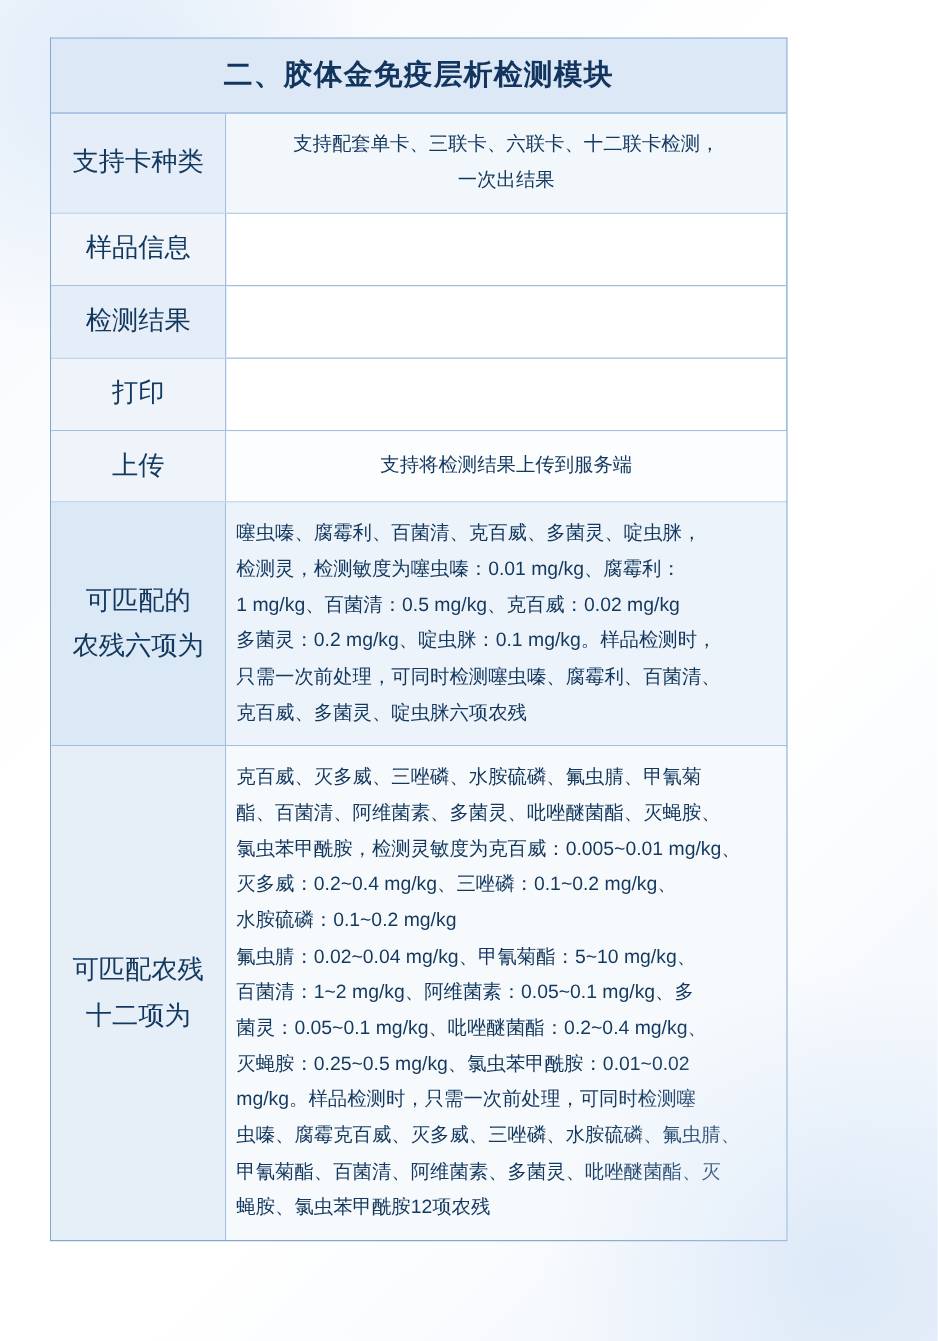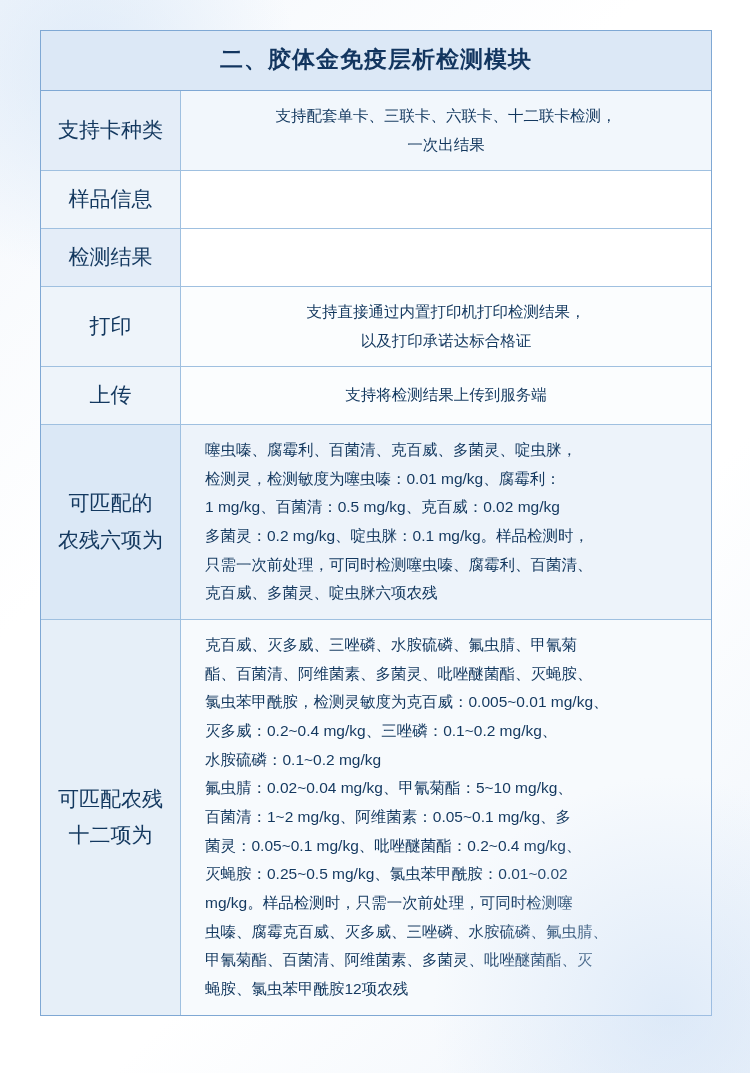--- a/index.html
+++ b/index.html
@@ -41,21 +41,21 @@
     height: 480px;
     border-radius: 50%;
     background: radial-gradient(circle at 50% 50%, rgba(200, 220, 244, 0.5), rgba(200, 220, 244, 0) 70%);
     pointer-events: none;
   }
 
   .table-wrap {
     position: absolute;
     left: 40px;
     top: 30px;
-    width: 672px;
+    width: 590px;
     border: 1px solid #7fa8d4;
     background: #ffffff;
     box-sizing: border-box;
   }
 
   .title-row {
     background: #dce8f6;
     border-bottom: 1px solid #7fa8d4;
     text-align: center;
     padding: 13px 10px 15px 10px;
@@ -89,21 +89,21 @@
     box-sizing: border-box;
     line-height: 1.75;
   }
   .cell-value {
     flex: 1 1 auto;
     display: flex;
     align-items: center;
     justify-content: center;
     font-size: 15.5px;
     color: #13385f;
-    padding: 11px 24px;
+    padding: 11px 8px;
     box-sizing: border-box;
     line-height: 1.85;
     text-align: center;
   }
   .cell-value.left {
     justify-content: flex-start;
     text-align: left;
   }
   .shade-a .cell-label { background: #e4edf8; }
   .shade-a .cell-value { background: #f2f7fc; }
@@ -151,24 +151,20 @@
 
     <div class="row shade-a">
       <div class="cell-label">
         <span class="para">检测结果</span>
       </div>
     </div>
 
     <div class="row shade-b">
       <div class="cell-label">
         <span class="para">打印</span>
-      </div>
-      <div class="cell-value">
-        <span class="para block-value">支持直接通过内置打印机打印检测结果，
-以及打印承诺达标合格证</span>
       </div>
     </div>
 
     <div class="row shade-b">
       <div class="cell-label">
         <span class="para">上传</span>
       </div>
       <div class="cell-value">
         <span class="para block-value">支持将检测结果上传到服务端</span>
       </div>

